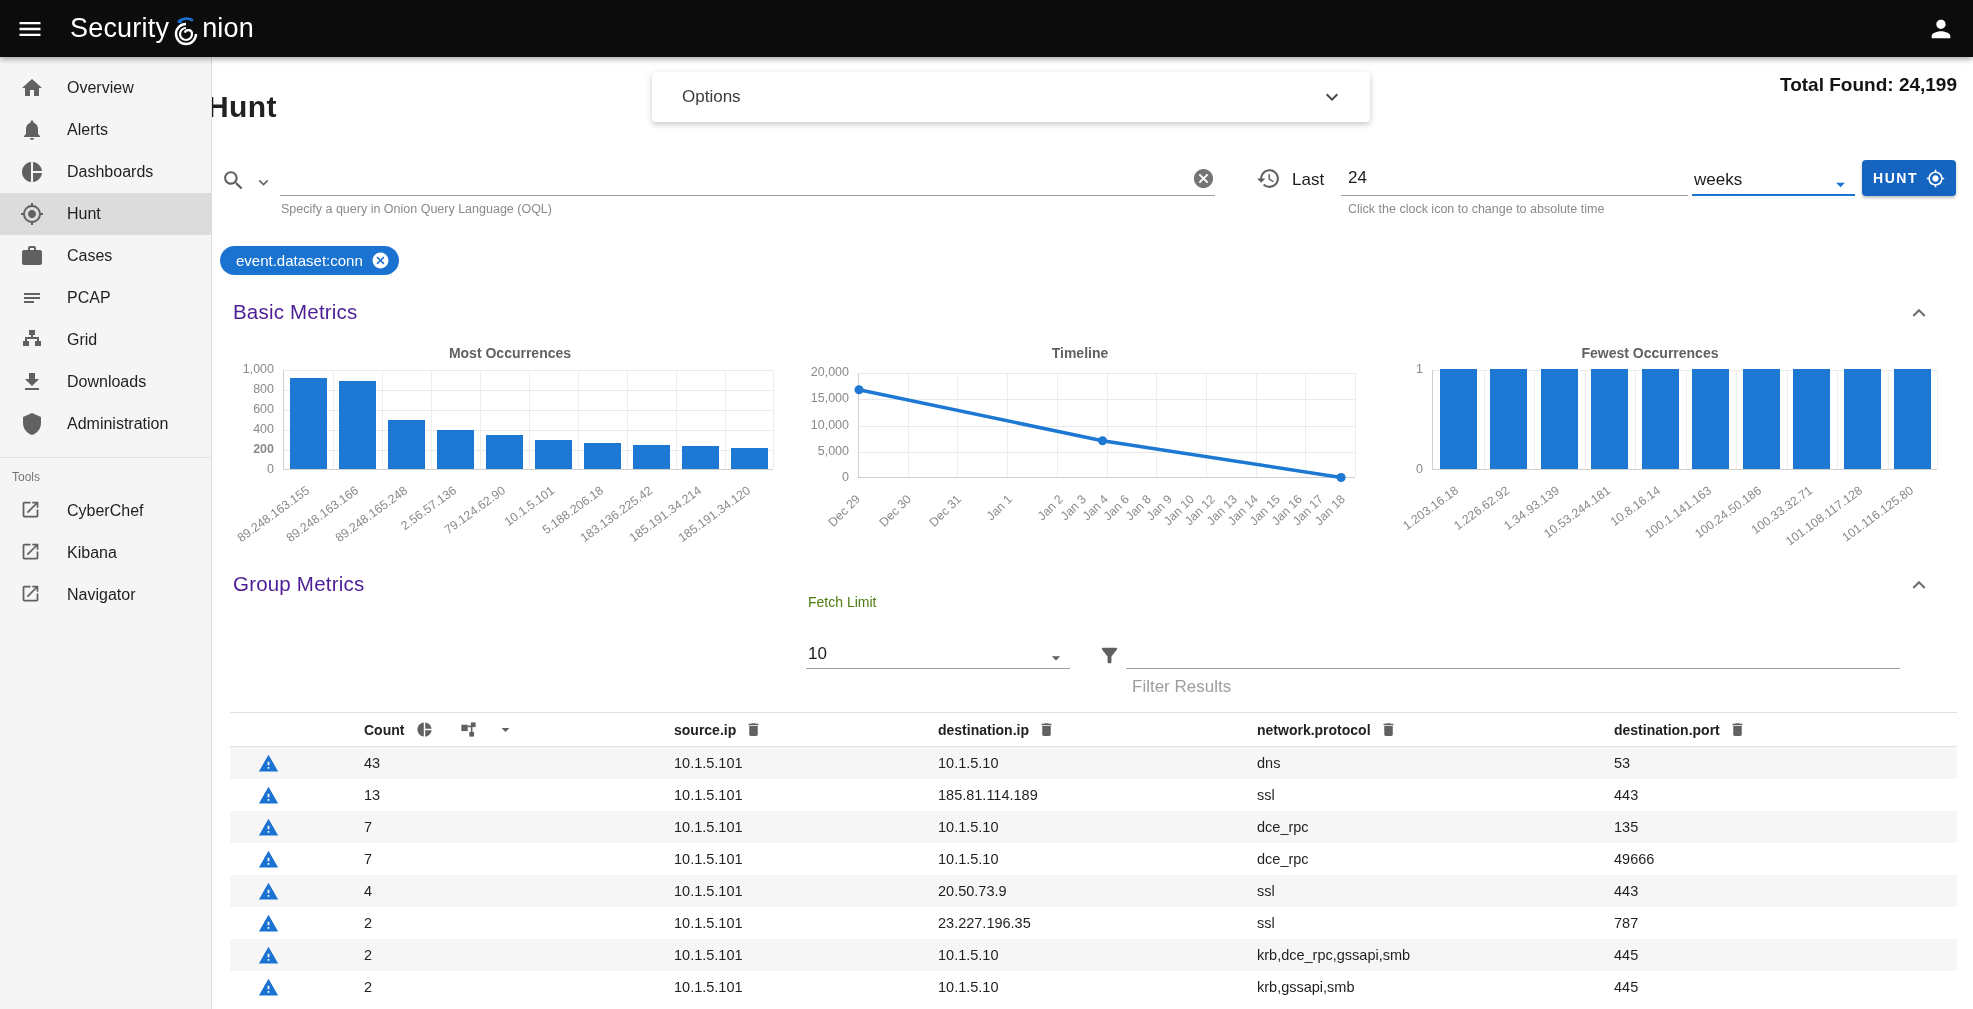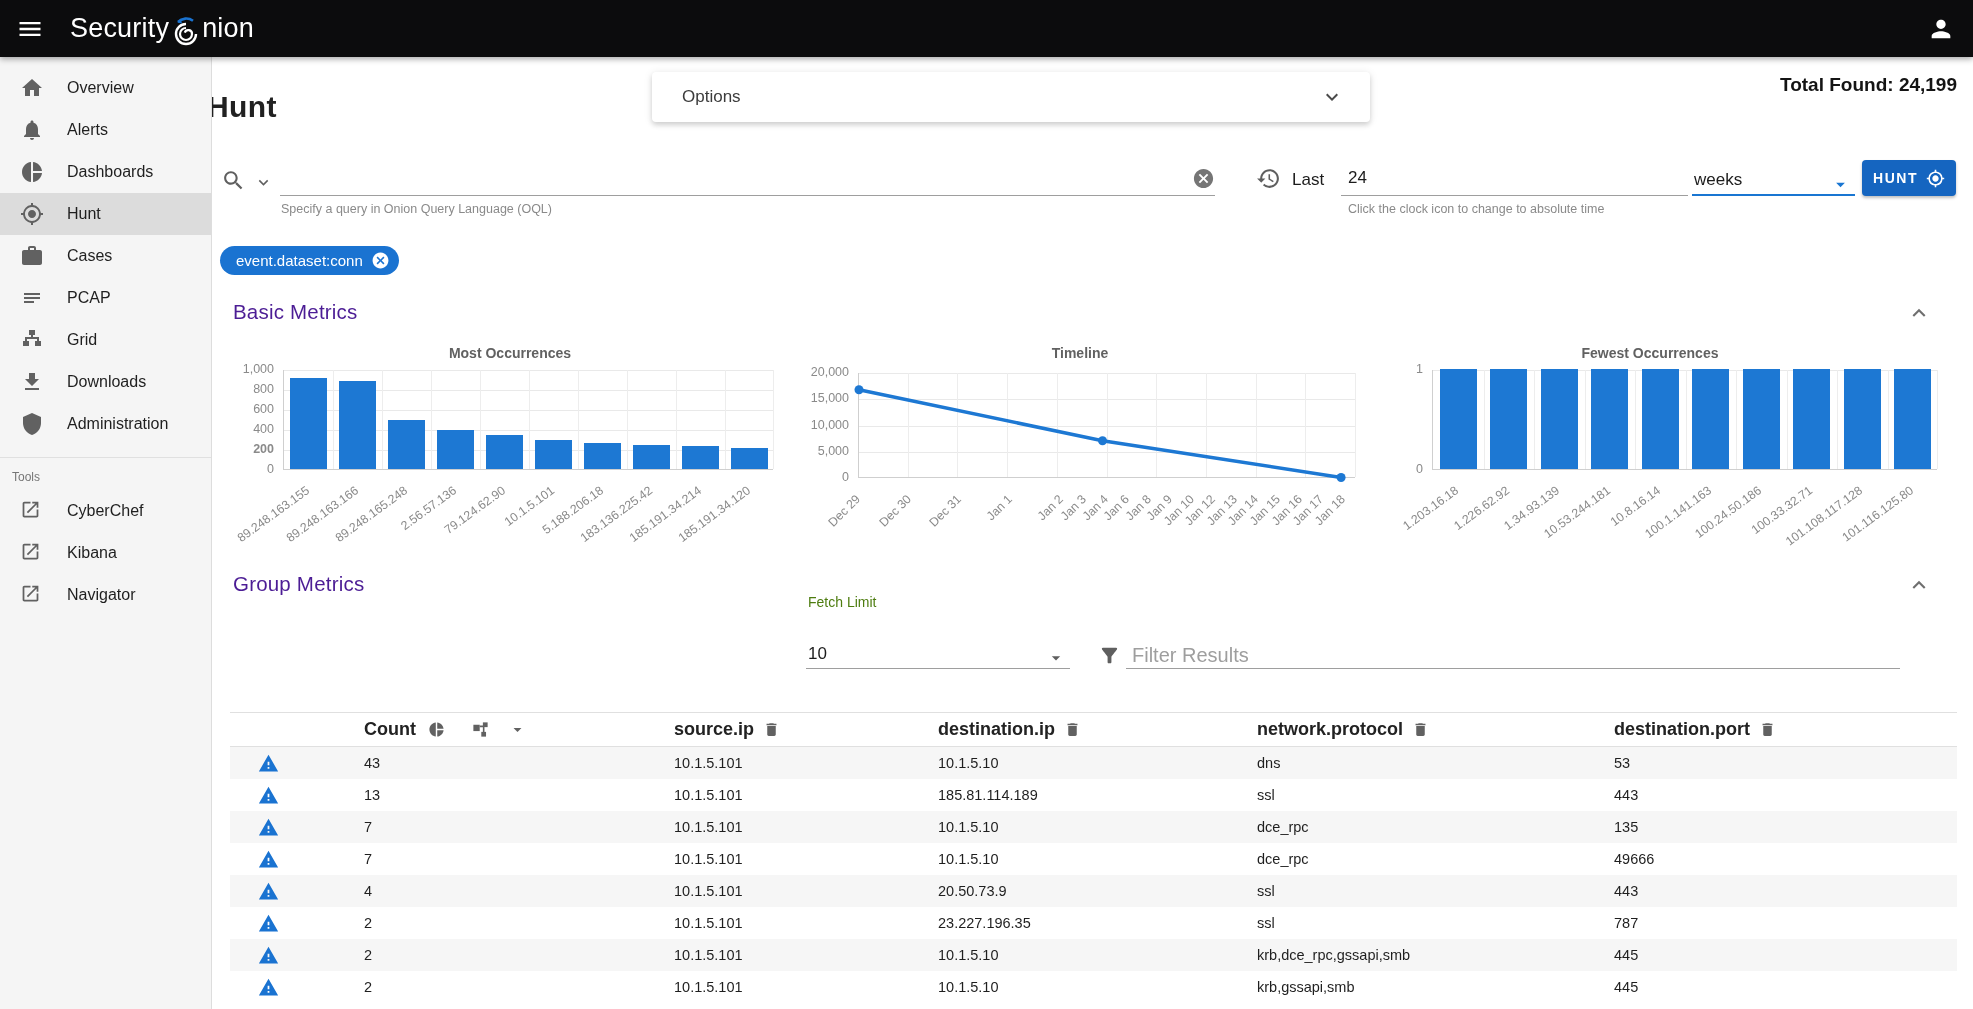--- a/index.html
+++ b/index.html
@@ -60,27 +60,27 @@
   .plot{position:absolute;box-sizing:border-box;border-left:1px solid #cfcfcf;border-bottom:1px solid #cfcfcf}
   .gridh{position:absolute;left:0;right:0;height:1px;background:#e9e9e9}
   .gridv{position:absolute;top:0;bottom:0;width:1px;background:#ededed}
   .bar{position:absolute;bottom:0;background:#1d78d3}
   .ylab{position:absolute;font-size:12.5px;color:#8a8a8a;text-align:right;white-space:nowrap}
   .xlab{position:absolute;font-size:12.3px;color:#8a8a8a;white-space:nowrap;transform-origin:100% 50%}
 
   
   .fetch-label{position:absolute;left:808px;top:594px;font-size:14px;color:#4d7c0f}
   .fetch-value{position:absolute;left:808px;top:644px;font-size:17px;color:#1c1c1c;cursor:pointer}
-  .filter-input{position:absolute;left:1132px;top:644px;width:740px;border:none;outline:none;font-size:20px;color:#1c1c1c;background:transparent;padding:0;font-family:inherit}
+  .filter-input{position:absolute;left:1132px;top:677px;width:740px;border:none;outline:none;font-size:17px;color:#1c1c1c;background:transparent;padding:0;font-family:inherit}
   .filter-input::placeholder{color:#9e9e9e;opacity:1}
 
   
   .gtable{position:absolute;left:230px;top:712px;width:1727px}
   .trow{display:grid;grid-template-columns:124px 310px 264px 319px 357px 353px;align-items:center;height:32px;font-size:14.5px;color:#1f1f1f}
-  .trow.thead{height:33px;border-top:1px solid #e0e0e0;border-bottom:1px solid #e0e0e0;font-weight:bold;font-size:18px;color:#222}
+  .trow.thead{height:33px;border-top:1px solid #e0e0e0;border-bottom:1px solid #e0e0e0;font-weight:bold;font-size:14px;color:#222}
   .trow:not(.thead):nth-child(odd){background:#f6f6f6}
   .cell{padding-left:10px;display:flex;align-items:center;gap:9px;overflow:hidden;white-space:nowrap}
   .cell.first{padding-left:28px}
   .hicon{color:#616161;flex:none}
   .warn{color:#1a73d1;width:21px;height:21px;cursor:pointer}
 </style>
 </head>
 <body>
 
 <div class="canvas">

